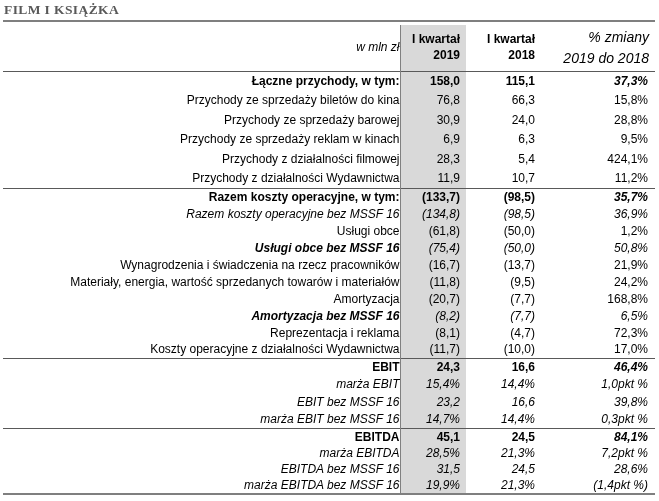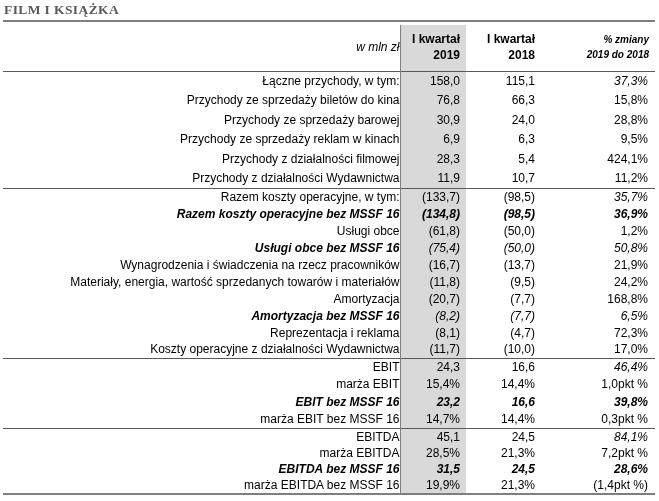--- a/index.html
+++ b/index.html
@@ -34,39 +34,39 @@
   td{padding:0;vertical-align:middle;white-space:nowrap;overflow:hidden;}
   td.lbl{padding-left:5px;text-align:right;}
   td.num{text-align:right;padding-right:6px;}
   td.c2019{background:#d9d9d9;border-left:1px solid #808080;}
   td.pct{padding-right:7px;}
 
   
   thead tr{height:46px;}
   thead td{font-weight:700;line-height:1.3;}
   thead td.unit{font-weight:400;font-style:italic;}
-  thead td.pct-h{font-weight:700;font-style:italic;font-size:10px;line-height:1.45;}
+  thead td.pct-h{font-weight:400;font-style:italic;font-size:14px;line-height:1.45;}
 
   
   tbody.sec tr:first-child td{border-top:1.5px solid #595959;}
 
   
   tbody.sec1 tr{height:19.5px;}
   tbody.sec2 tr{height:17px;}
   tbody.sec3 tr{height:17.6px;}
   tbody.sec4 tr{height:16.4px;}
 
   
-  tr.total td{font-weight:400;}
+  tr.total td{font-weight:700;}
   tr.total td.pct{font-style:italic;}
-  tr.total-it td{font-weight:700;font-style:italic;margin-top:16px;}
+  tr.total-it td{font-weight:400;font-style:italic;margin-top:16px;}
   tr.sub td.lbl{padding-left:30px;}
   tr.sub-it td.lbl{padding-left:30px;font-style:italic;font-weight:bold;}
   tr.sub-it td{font-style:italic;}
-  tr.flat-it td{}
+  tr.flat-it td{font-style:italic;}
 </style>
 </head>
 <body>
 
 <div class="page">
   <div class="report-title">FILM I KSIĄŻKA</div>
 
   <table class="fin">
     <colgroup>
       <col class="c-lbl">

